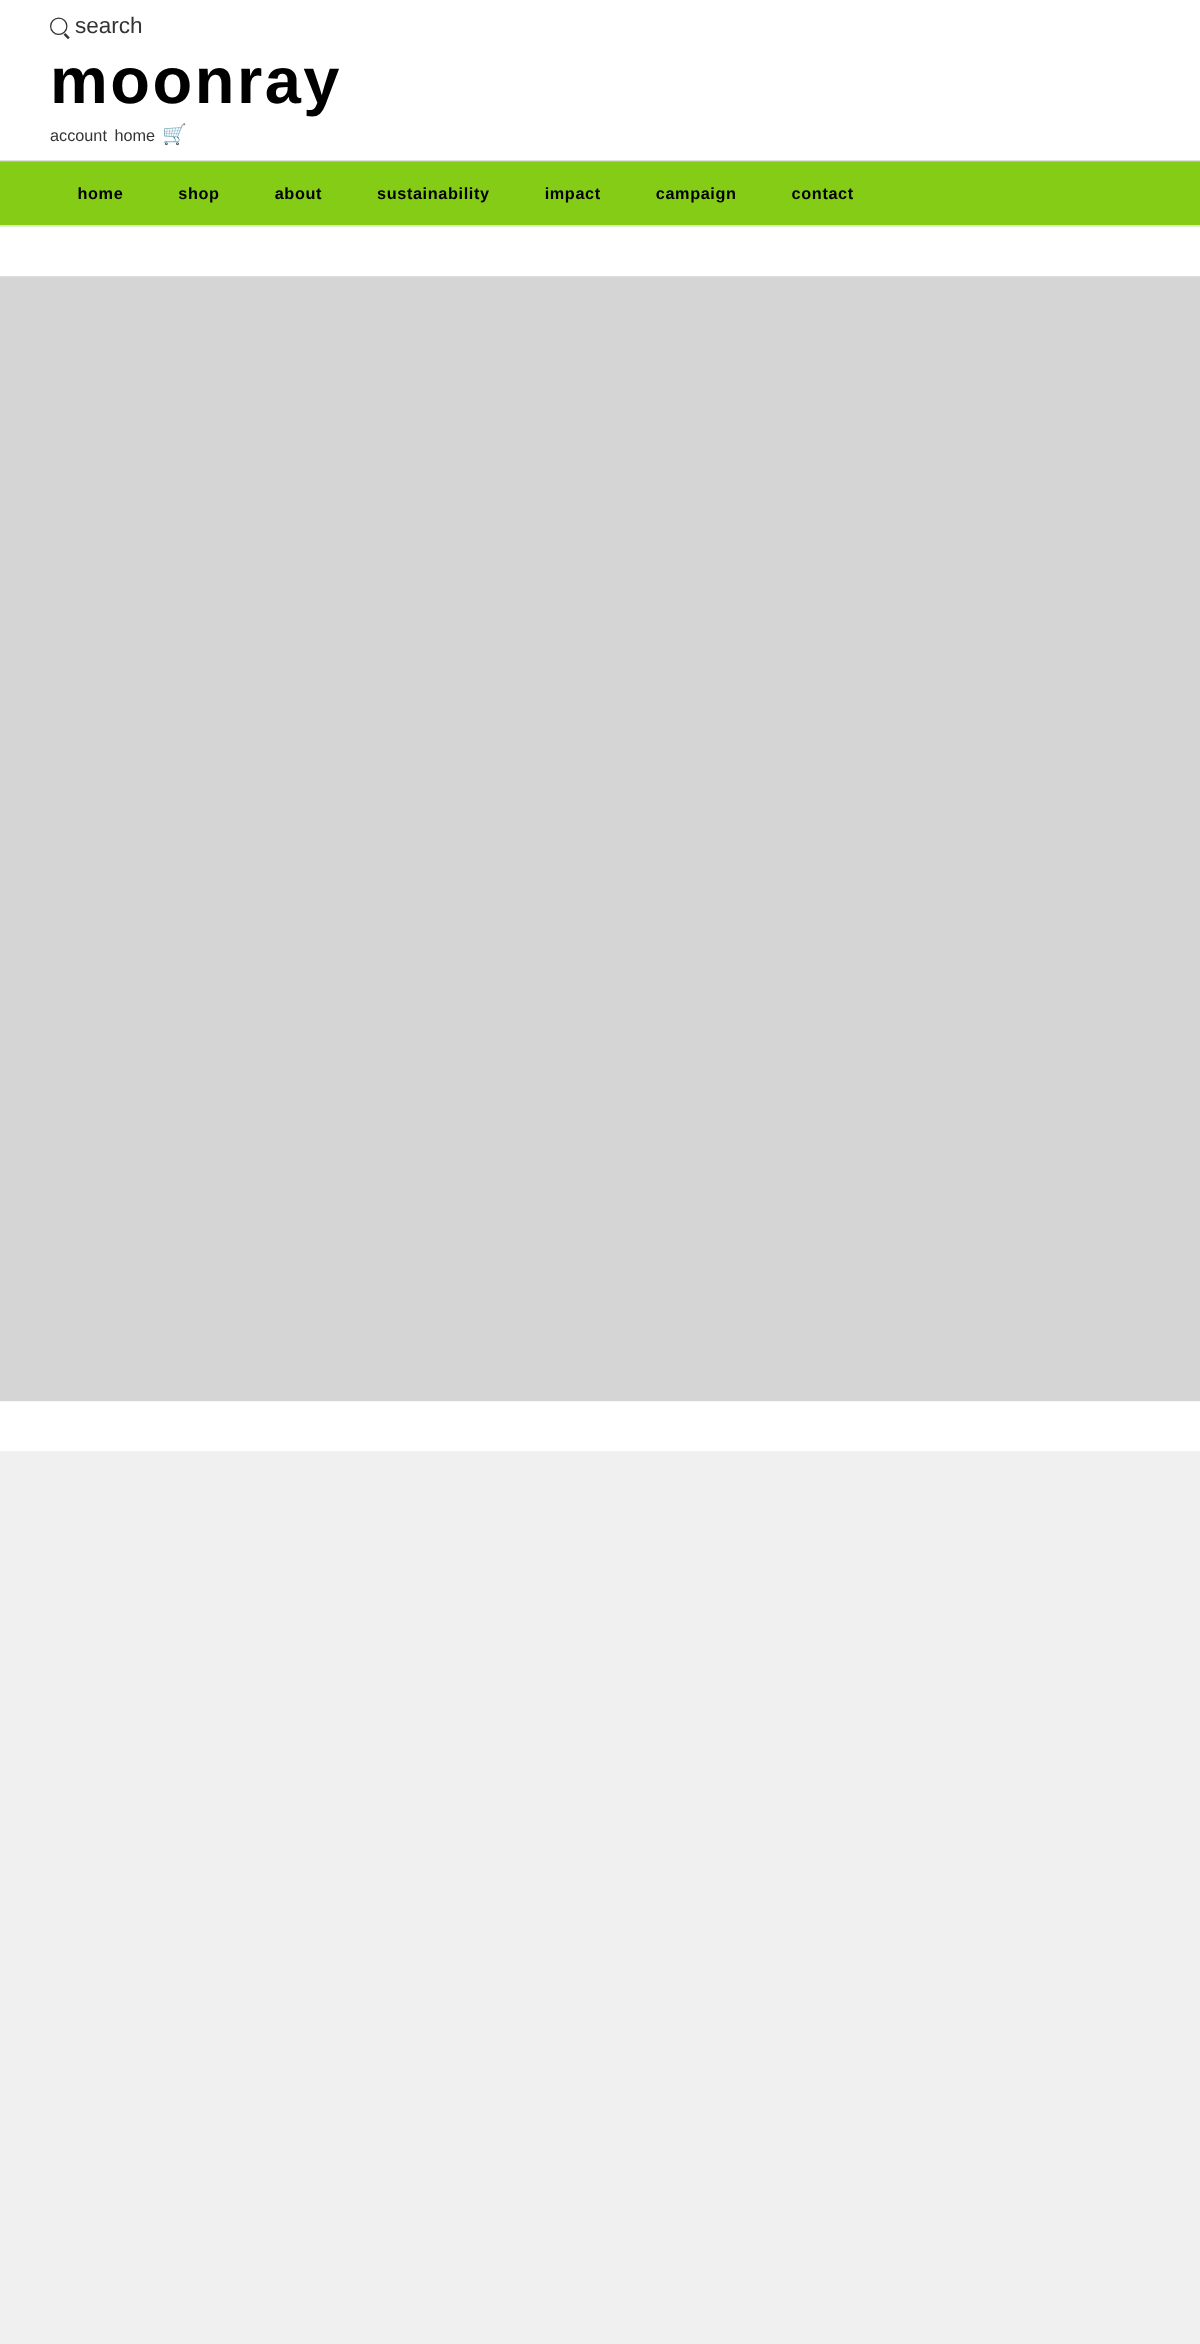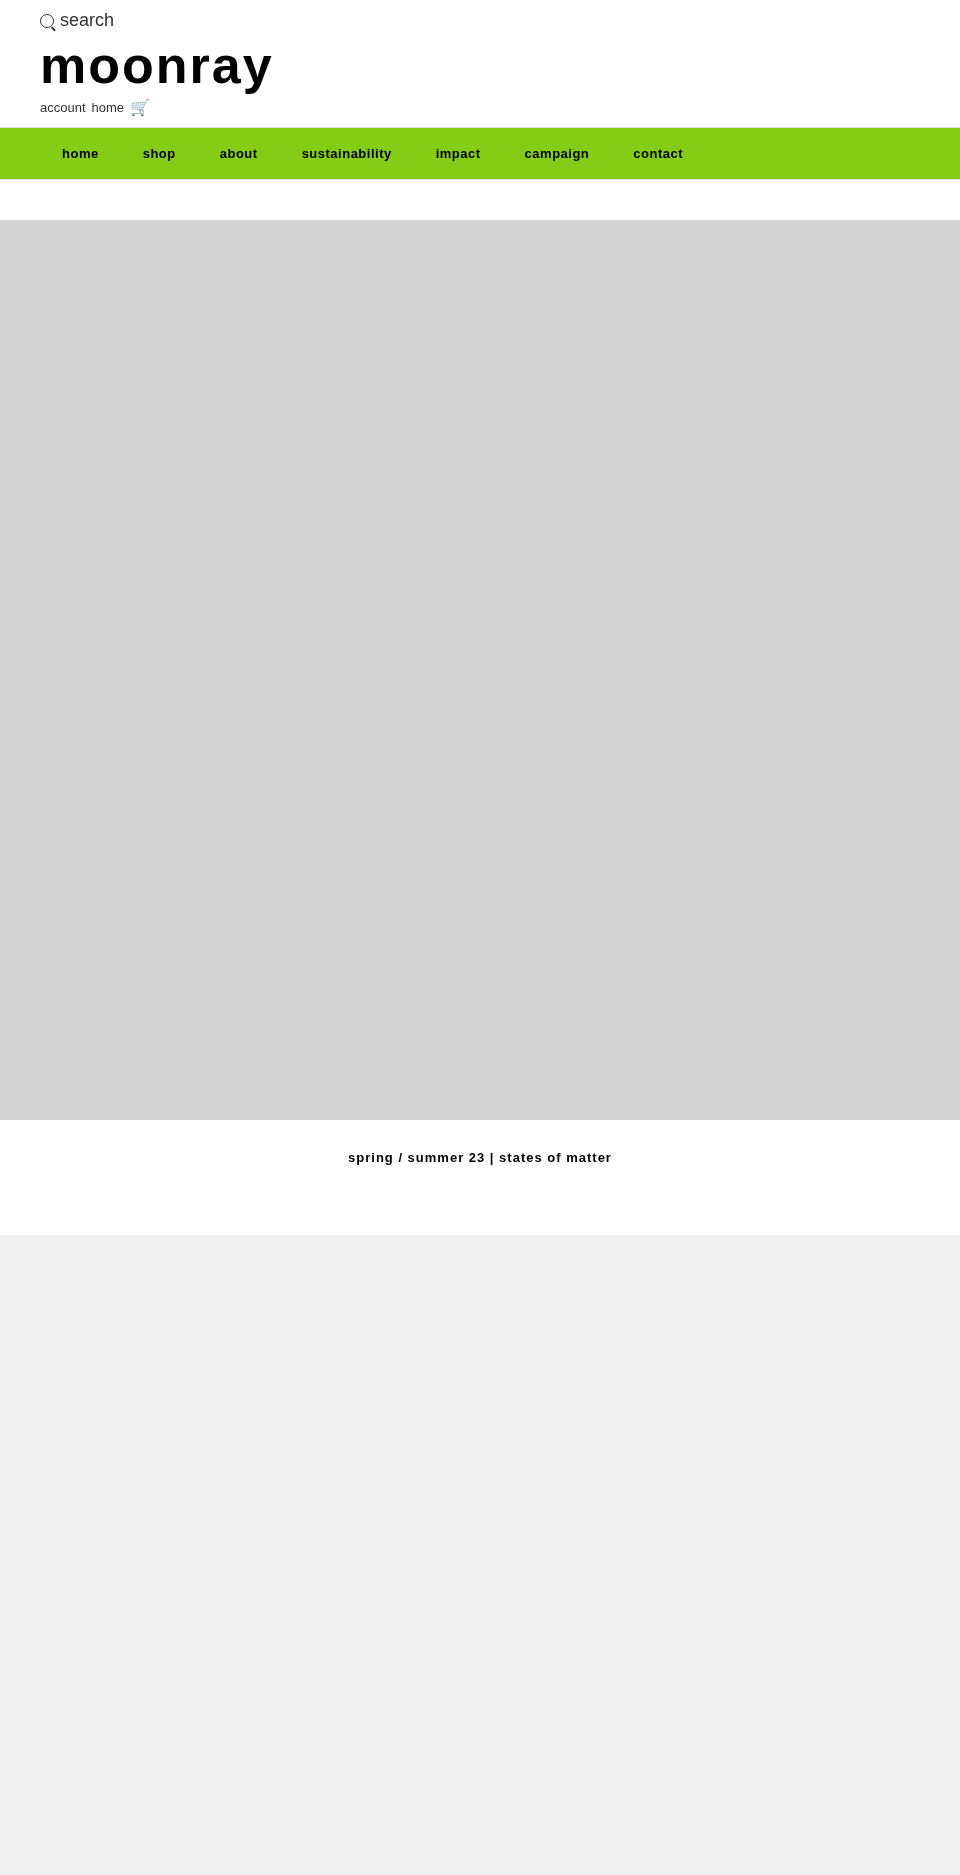--- a/index.html
+++ b/index.html
@@ -160,21 +160,20 @@
   <div class="nav-item">sustainability</div>
   <div class="nav-item">impact</div>
   <div class="nav-item">campaign</div>
   <div class="nav-item">contact</div>
 </nav>
 
 <main>
 
   <section class="hero-section">
     <div class="image-placeholder-dark"></div>
-    <div class="image-caption">spring / summer 23  |  states of matter</div>
   </section>
 
   <section class="hero-section">
     <div class="image-placeholder-light"></div>
 
   </section>
 
 </main>
 
 </body></html>

